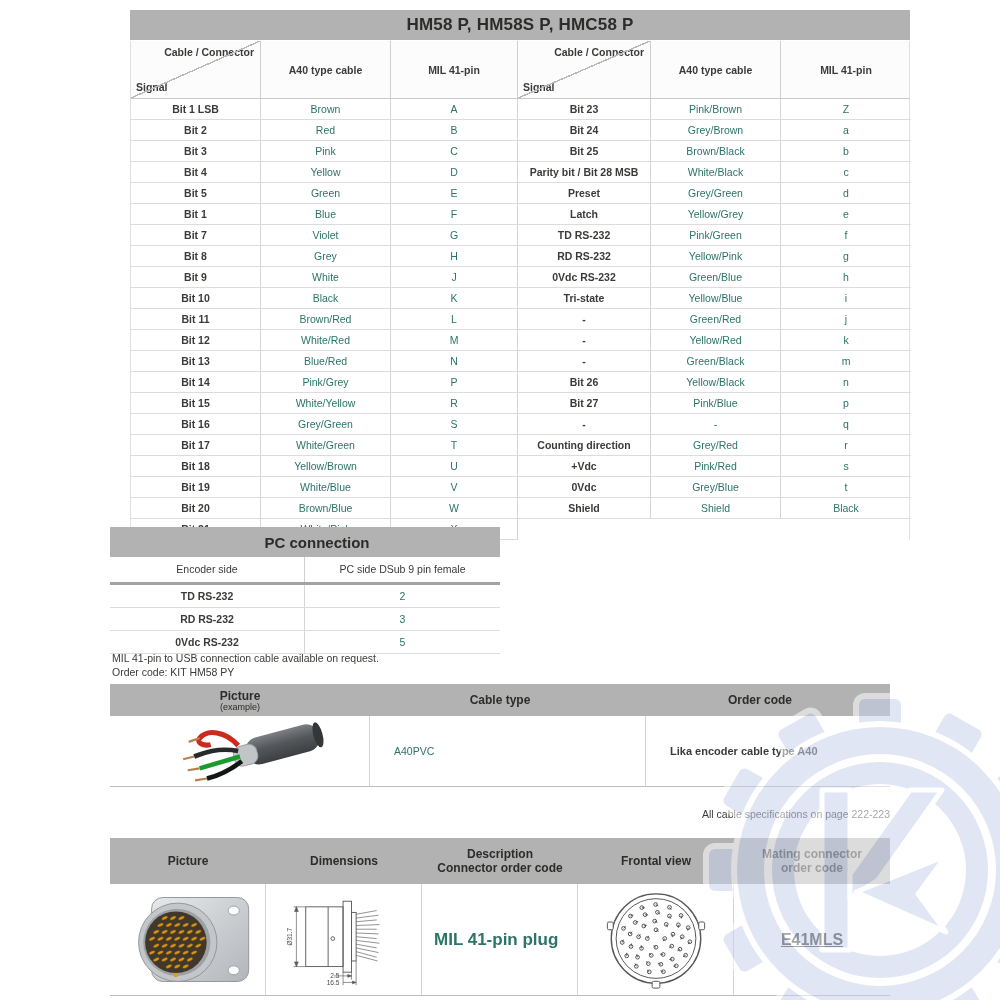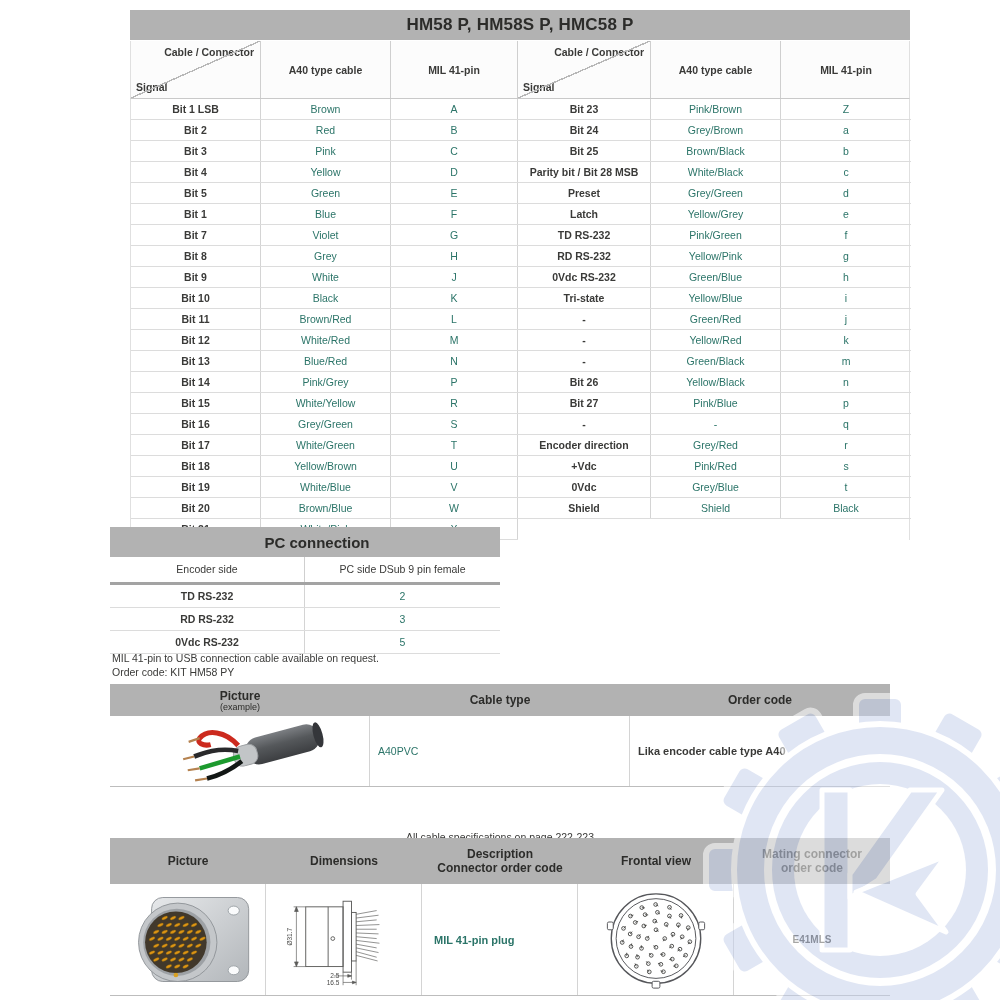--- a/index.html
+++ b/index.html
@@ -46,38 +46,38 @@
 
   
   #notes{left:112px;top:651px;font-size:10.5px;line-height:14px;color:#3a3a38;}
 
   
   #cable-table{left:110px;top:684px;width:780px;}
   .cable-header{height:32px;display:grid;grid-template-columns:260px 260px 260px;background:var(--bar-grey,#b2b2b2);}
   .cable-header>div{display:flex;flex-direction:column;align-items:center;justify-content:center;
                     font-weight:bold;font-size:12px;color:#2c2c2a;}
   .cable-header .sub{font-weight:normal;font-size:9px;margin-top:-1px;}
-  .cable-body{display:grid;grid-template-columns:260px 260px 260px;height:70px;border-bottom:1px solid #bdbdbd;}
+  .cable-body{display:grid;grid-template-columns:260px 260px 260px;height:70px;border-bottom:1px solid #bdbdbd;gap:16px;}
   .cable-body>div{border-right:1px solid #d4d4d4;display:flex;align-items:center;}
   .cable-body>div:last-child{border-right:none;}
   .cable-pic{justify-content:center;}
   .cable-type-cell{padding-left:8px;font-size:10.5px;line-height:14px;}
   .cable-order-cell{padding-left:8px;font-size:11px;font-weight:bold;}
-  #cable-footer{left:110px;top:831px;width:780px;text-align:center;font-size:10.5px;color:#3a3a38;}
+  #cable-footer{left:110px;top:808px;width:780px;text-align:right;font-size:10.5px;color:#3a3a38;}
 
   
   #conn-table{left:110px;top:838px;width:780px;}
   .conn-header{height:46px;display:grid;grid-template-columns:156px 156px 156px 156px 156px;background:var(--bar-grey,#b2b2b2);}
   .conn-header>div{display:flex;flex-direction:column;align-items:center;justify-content:center;
                    font-weight:bold;font-size:12px;line-height:14px;color:#2c2c2a;text-align:center;}
   .conn-body{display:grid;grid-template-columns:156px 156px 156px 156px 156px;height:111px;border-bottom:1px solid #bdbdbd;}
   .conn-body>div{border-right:1px solid #d4d4d4;display:flex;align-items:center;justify-content:center;}
   .conn-body>div:last-child{border-right:none;}
-  .conn-desc{font-size:11px;font-weight:bold;justify-content:flex-start !important;padding-left:12px;}
-  .conn-mating{font-size:10px;font-weight:bold;}
+  .conn-desc{font-size:17px;font-weight:bold;justify-content:flex-start !important;padding-left:12px;}
+  .conn-mating{font-size:16px;font-weight:bold;text-decoration:underline;}
 
   
   #watermark{left:700px;top:690px;width:360px;height:360px;opacity:.55;pointer-events:none;z-index:50;}
 
   .dim-label{font-size:7px;fill:#4a4a48;font-family:"Liberation Sans",sans-serif;}
 </style>
 </head>
 <body>
 
 <div class="page">
@@ -322,21 +322,21 @@
             <div class="cell-val">p</div>
           </div>
 
           <div class="row">
             <div class="cell-signal">-</div>
             <div class="cell-val">-</div>
             <div class="cell-val">q</div>
           </div>
 
           <div class="row">
-            <div class="cell-signal">Encoder direction</div>
+            <div class="cell-signal">Counting direction</div>
             <div class="cell-val">Grey/Red</div>
             <div class="cell-val">r</div>
           </div>
 
           <div class="row">
             <div class="cell-signal">+Vdc</div>
             <div class="cell-val">Pink/Red</div>
             <div class="cell-val">s</div>
           </div>
 

